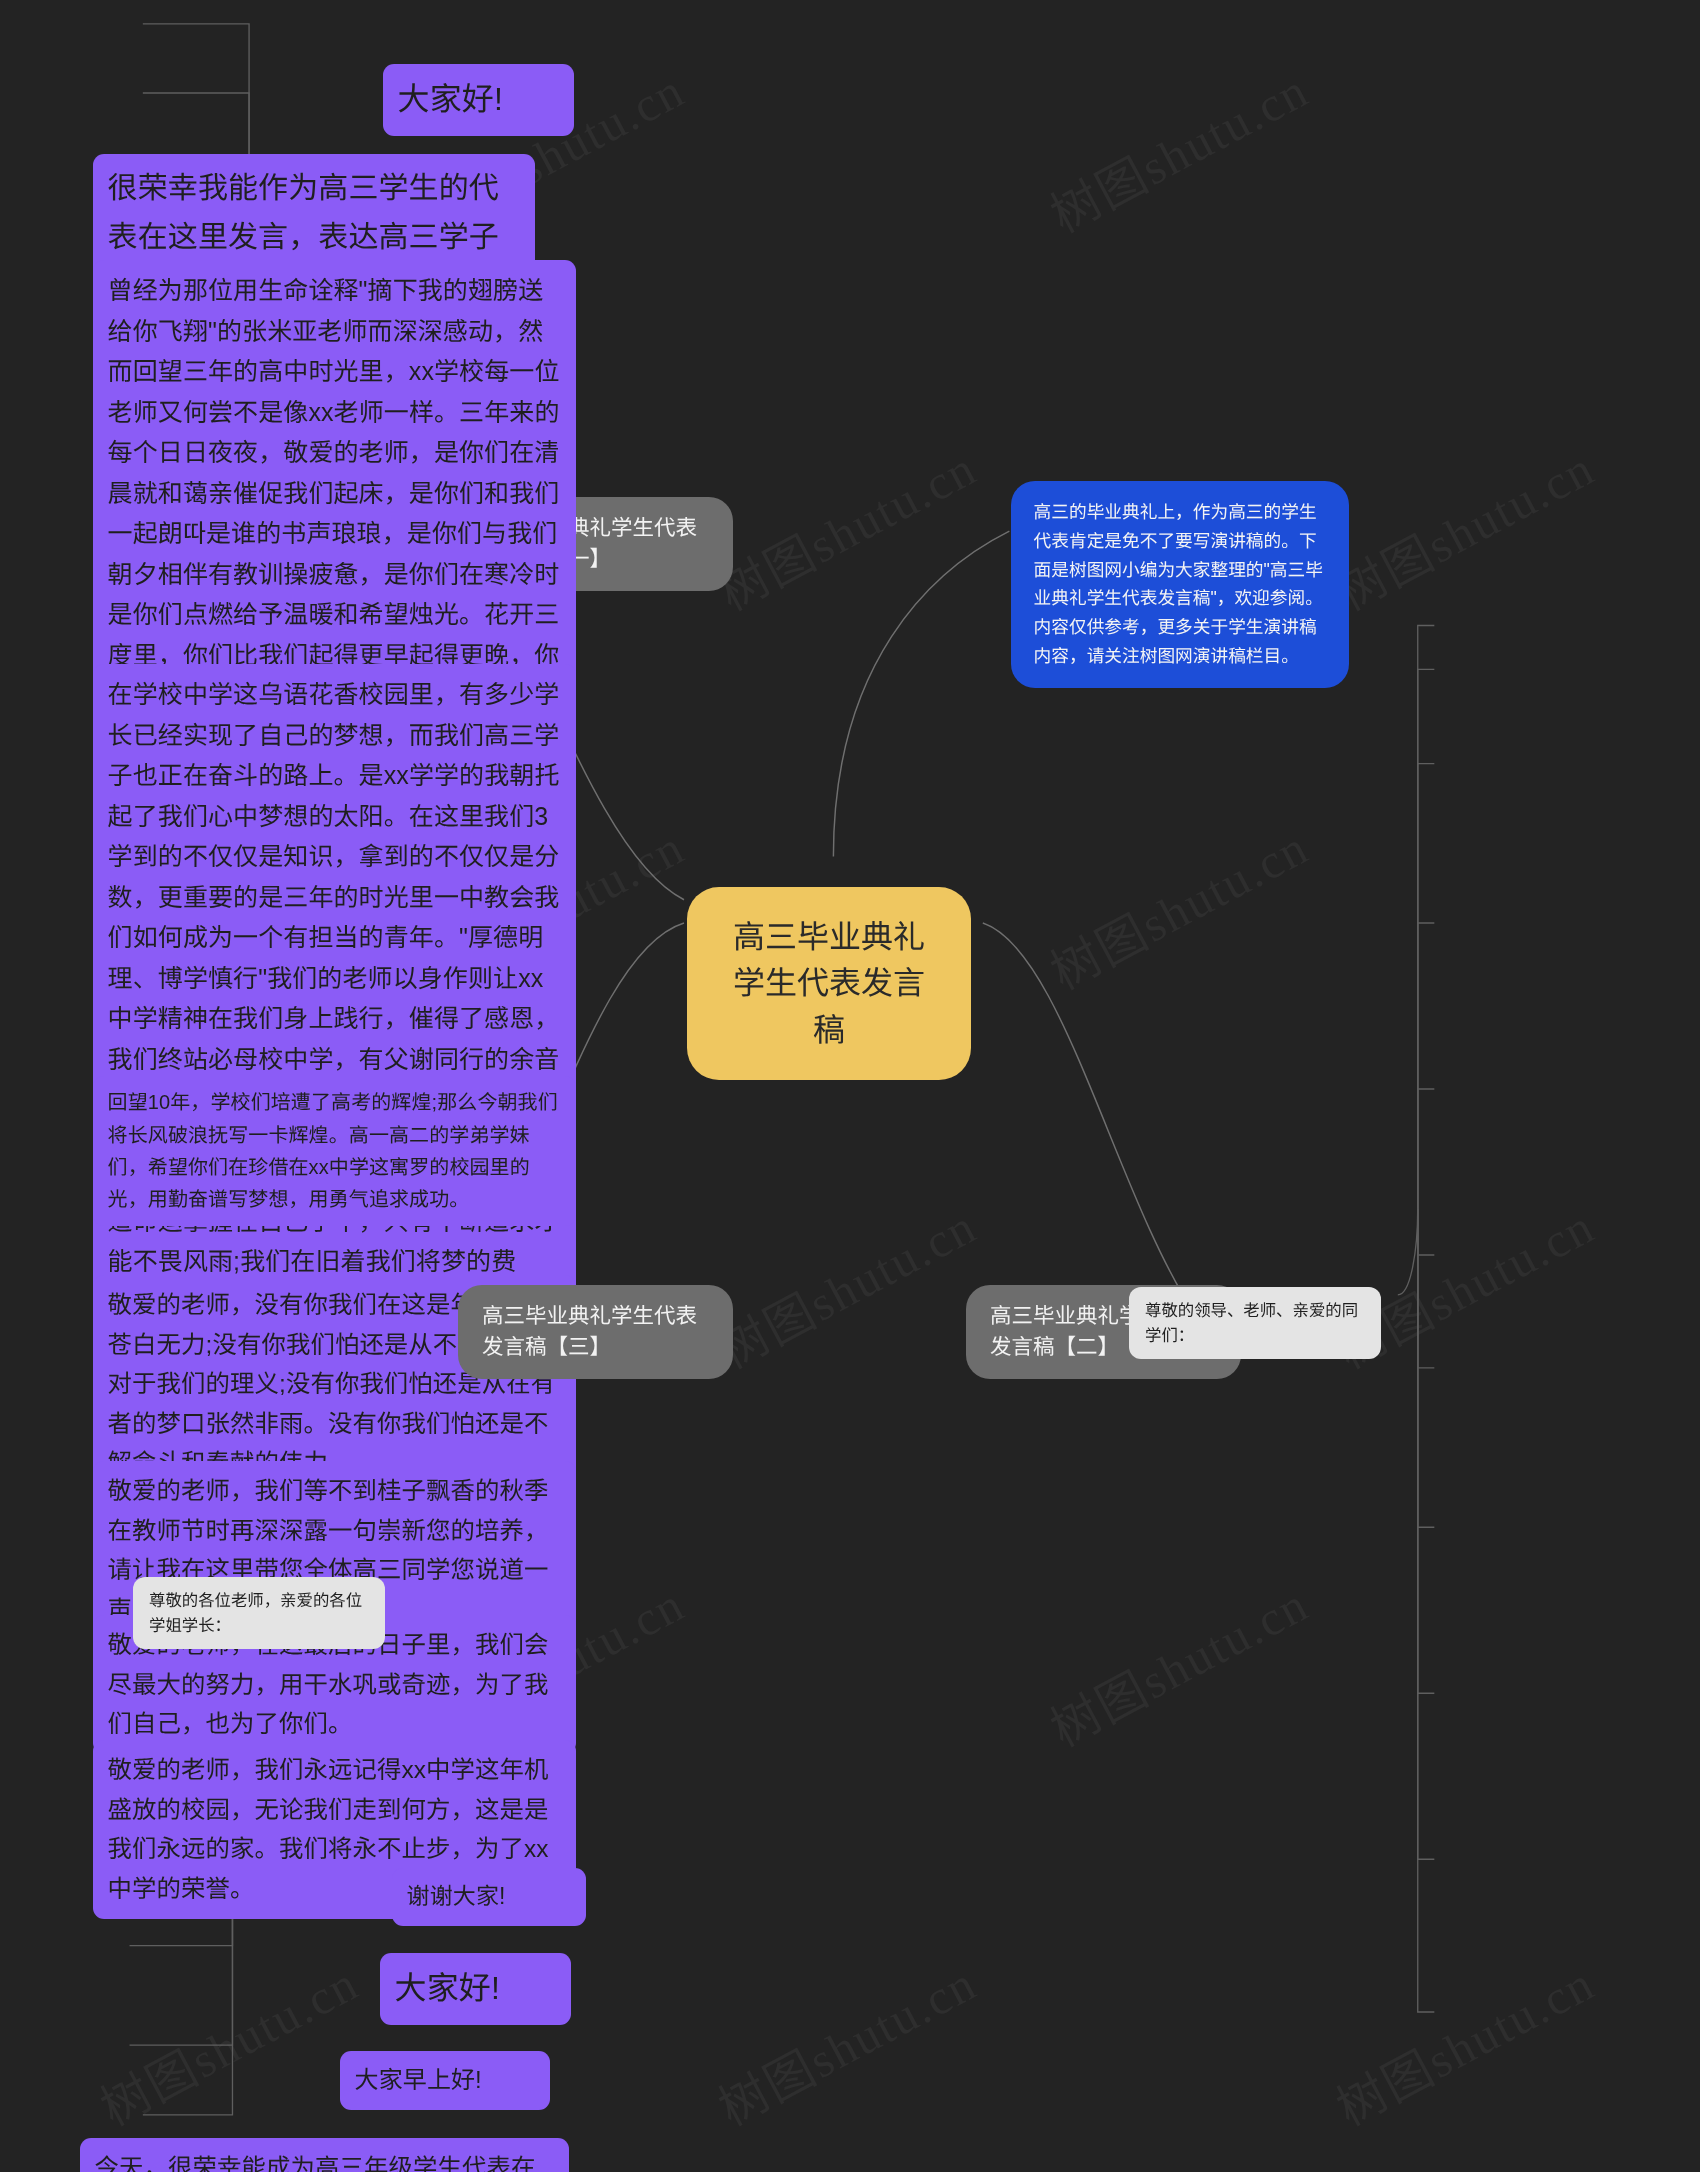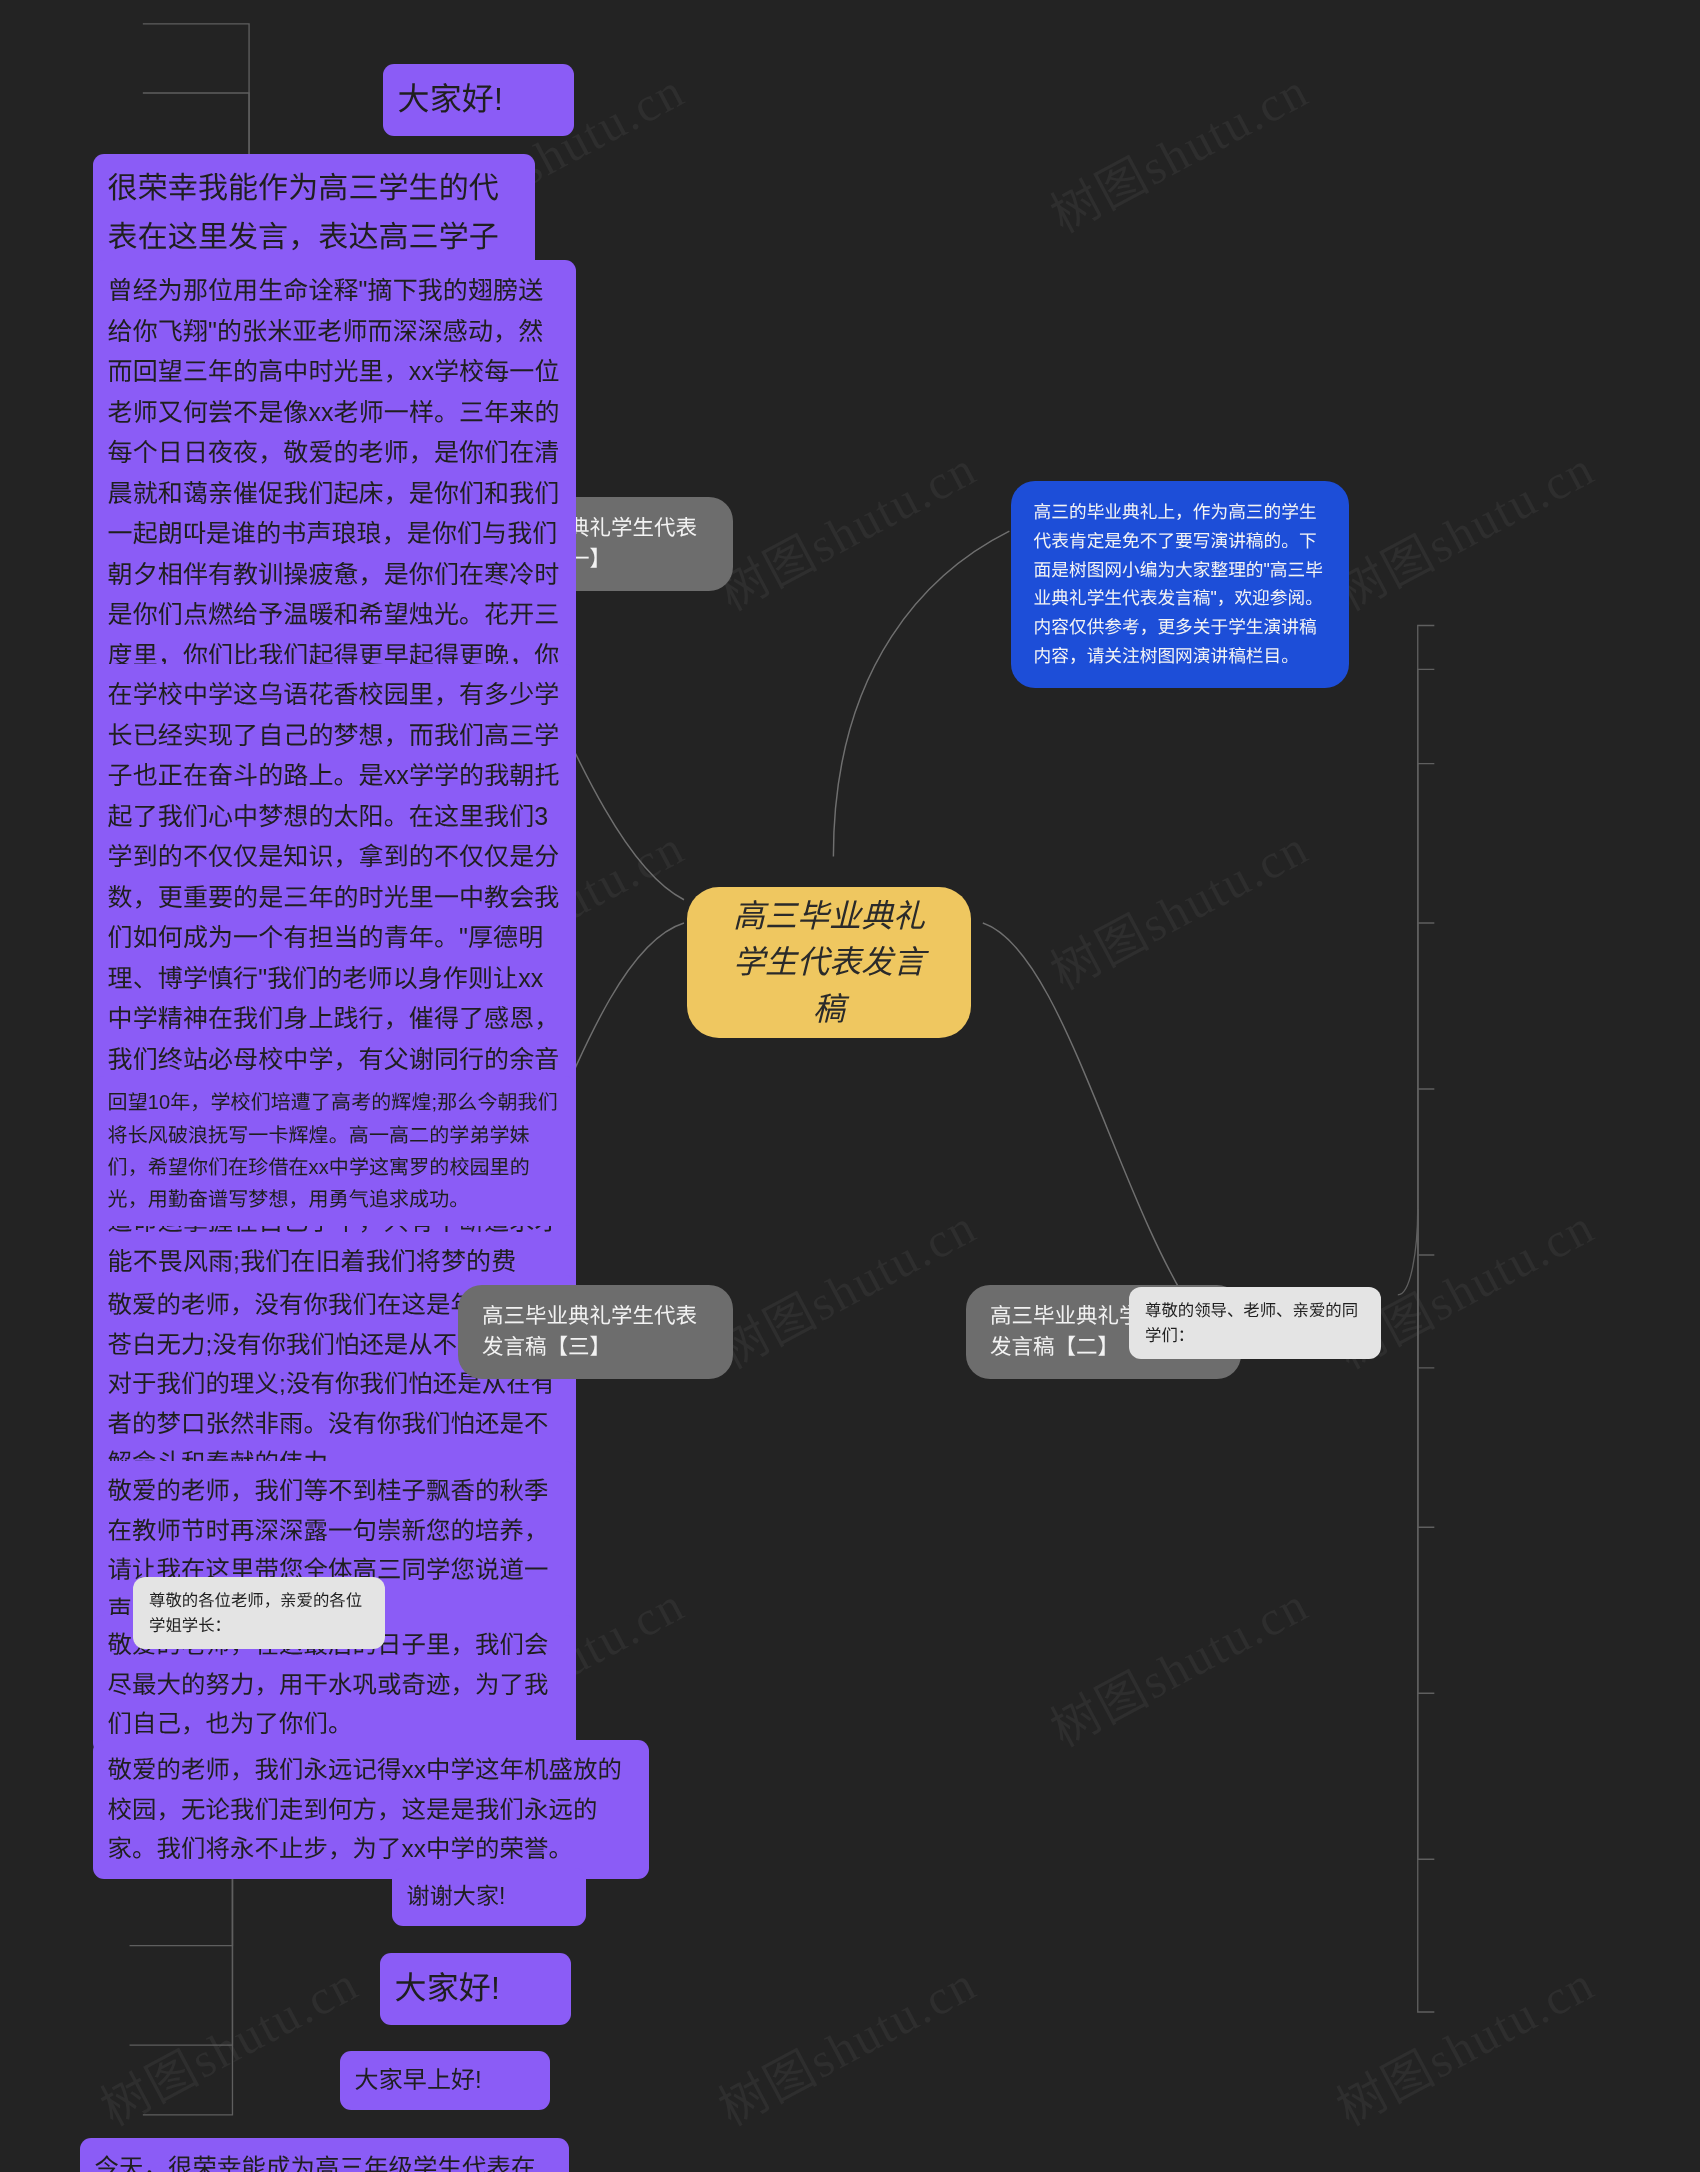--- a/index.html
+++ b/index.html
@@ -160,36 +160,36 @@
     <path class="thin" d="M2135,1820 L2135,1390 L2160,1390"></path>
     <path class="thin" d="M2135,1820 L2135,1640 L2160,1640"></path>
     <path class="thin" d="M2135,1820 L2135,1890 L2160,1890"></path>
     <path class="thin" d="M2135,1820 L2135,2060 L2160,2060"></path>
     <path class="thin" d="M2135,1820 L2135,2300 L2160,2300"></path>
     <path class="thin" d="M2135,1820 L2135,2550 L2160,2550"></path>
     <path class="thin" d="M2135,1820 L2135,2800 L2160,2800"></path>
     <path class="thin" d="M2135,1820 L2135,3030 L2160,3030"></path>
   </svg>
 
-  <div class="node root" style="left: 687px; top: 887px; width: 284px; font-size: 32px; padding: 6px 32px; border-radius: 32px; font-style: italic;">高三毕业典礼学生代表发言稿</div>
+  <div class="node root" style="left: 687px; top: 887px; width: 284px; font-size: 32px; padding: 27px 32px; border-radius: 32px;">高三毕业典礼学生代表发言稿</div>
 
   <div class="node desc" style="left: 1011px; top: 481px; width: 338px; font-size: 17.7px; padding: 17.3px 22.6px; border-radius: 24px;">高三的毕业典礼上，作为高三的学生代表肯定是免不了要写演讲稿的。下面是树图网小编为大家整理的"高三毕业典礼学生代表发言稿"，欢迎参阅。内容仅供参考，更多关于学生演讲稿内容，请关注树图网演讲稿栏目。</div>
 
   <div class="node branch" style="left: 458px; top: 497px; width: 275px; font-size: 21.5px; padding: 16px 24px; border-radius: 24px;">高三毕业典礼学生代表发言稿【一】</div>
   <div class="node sub" style="left: 269px; top: 503px; width: 252px; font-size: 16.4px; padding: 11.3px 16px; border-radius: 12px;">尊敬的领导、老师、亲爱的同学们：</div>
 
   <div class="node leaf one" style="left: 383px; top: 64px; width: 191px; font-size: 32px; padding: 10.2px 14.6px; border-radius: 11px;">大家好!</div>
   <div class="node leaf" style="left: 93px; top: 154px; width: 442px; font-size: 30px; padding: 10.2px 14.6px; border-radius: 11px;">很荣幸我能作为高三学生的代表在这里发言，表达高三学子对母校的感激之情。</div>
   <div class="node leaf big" style="left: 93px; top: 260px; width: 483px; font-size: 25px; padding: 10.2px 14.6px; border-radius: 11px;">曾经为那位用生命诠释"摘下我的翅膀送给你飞翔"的张米亚老师而深深感动，然而回望三年的高中时光里，xx学校每一位老师又何尝不是像xx老师一样。三年来的每个日日夜夜，敬爱的老师，是你们在清晨就和蔼亲催促我们起床，是你们和我们一起朗따是谁的书声琅琅，是你们与我们朝夕相伴有教训操疲惫，是你们在寒冷时是你们点燃给予温暖和希望烛光。花开三度里，你们比我们起得更早起得更晚，你的身影是我陪伴我们里最难美的记忆。没有你们的谆谆教诲，我怎么能退去初入校园时的青涩和无知、叛逆和赵任；让成熟和稳重走出成长，让自己拥有排在青春梦想的力量。</div>
   <div class="node leaf big" style="left: 93px; top: 664px; width: 483px; font-size: 25px; padding: 10.2px 14.6px; border-radius: 11px;">在学校中学这乌语花香校园里，有多少学长已经实现了自己的梦想，而我们高三学子也正在奋斗的路上。是xx学学的我朝托起了我们心中梦想的太阳。在这里我们3学到的不仅仅是知识，拿到的不仅仅是分数，更重要的是三年的时光里一中教会我们如何成为一个有担当的青年。"厚德明理、博学慎行"我们的老师以身作则让xx中学精神在我们身上践行，催得了感恩，我们终站必母校中学，有父谢同行的余音袅袅，一声声道起了责任。我们踏记"少年强则国强"，体味到了周总理那为中国崛起而读书的豪情，懂得了奋斗。我们知道命运掌握在自己手中，只有不断追求才能不畏风雨;我们在旧着我们将梦的费气，又给了我国实的作风。有了这双翅膀，未来的风采才能飞驰风浪。</div>
   <div class="node leaf" style="left: 93px; top: 1076px; width: 483px; font-size: 20px; padding: 10.2px 14.6px; border-radius: 11px;">回望10年，学校们培遭了高考的辉煌;那么今朝我们将长风破浪抚写一卡辉煌。高一高二的学弟学妹们，希望你们在珍借在xx中学这寓罗的校园里的光，用勤奋谱写梦想，用勇气追求成功。</div>
   <div class="node leaf" style="left: 93px; top: 1275px; width: 483px; font-size: 24.4px; padding: 10.2px 14.6px; border-radius: 11px;">敬爱的老师，没有你我们在这是年幼时的苍白无力;没有你我们怕还是从不懂得感恩对于我们的理义;没有你我们怕还是从在有者的梦口张然非雨。没有你我们怕还是不解命斗和奉献的伟力。</div>
   <div class="node leaf" style="left: 93px; top: 1461px; width: 483px; font-size: 24.4px; padding: 10.2px 14.6px; border-radius: 11px;">敬爱的老师，我们等不到桂子飘香的秋季在教师节时再深深露一句崇新您的培养，请让我在这里带您全体高三同学您说道一声："老师您辛苦了。"</div>
   <div class="node leaf" style="left: 93px; top: 1615px; width: 483px; font-size: 24.4px; padding: 10.2px 14.6px; border-radius: 11px;">敬爱的老师，在这最后的日子里，我们会尽最大的努力，用干水巩或奇迹，为了我们自己，也为了你们。</div>
-  <div class="node leaf" style="left: 93px; top: 1740px; width: 556px; font-size: 24.4px; padding: 10.2px 14.6px; border-radius: 11px;">敬爱的老师，我们永远记得xx中学这年机盛放的校园，无论我们走到何方，这是是我们永远的家。我们将永不止步，为了xx中学的荣誉。</div>
+  <div class="node leaf" style="left: 93px; top: 1740px; width: 483px; font-size: 24.4px; padding: 10.2px 14.6px; border-radius: 11px;">敬爱的老师，我们永远记得xx中学这年机盛放的校园，无论我们走到何方，这是是我们永远的家。我们将永不止步，为了xx中学的荣誉。</div>
   <div class="node leaf one" style="left: 392px; top: 1868px; width: 194px; font-size: 23px; padding: 10.2px 14.6px; border-radius: 11px;">谢谢大家!</div>
 
   <div class="node branch" style="left: 458px; top: 1285px; width: 275px; font-size: 21.5px; padding: 16px 24px; border-radius: 24px;">高三毕业典礼学生代表发言稿【三】</div>
   <div class="node sub" style="left: 133px; top: 1577px; width: 252px; font-size: 16.4px; padding: 11.3px 16px; border-radius: 12px;">尊敬的各位老师，亲爱的各位学姐学长：</div>
 
   <div class="node leaf one" style="left: 380px; top: 1953px; width: 191px; font-size: 32px; padding: 10.2px 14.6px; border-radius: 11px;">大家好!</div>
   <div class="node leaf one" style="left: 340px; top: 2051px; width: 210px; font-size: 24px; padding: 10.2px 14.6px; border-radius: 11px;">大家早上好!</div>
   <div class="node leaf" style="left: 80px; top: 2138px; width: 489px; font-size: 24.4px; padding: 10.2px 14.6px; border-radius: 11px;">今天，很荣幸能成为高三年级学生代表在这里发言，首先，我谨代表xx中学全体高一高二的学弟学姐给学姐学长送来祝福：预祝你们高考成功，金榜题名!</div>
 
   <div class="node branch" style="left: 966px; top: 1285px; width: 275px; font-size: 21.5px; padding: 16px 24px; border-radius: 24px;">高三毕业典礼学生代表发言稿【二】</div>

